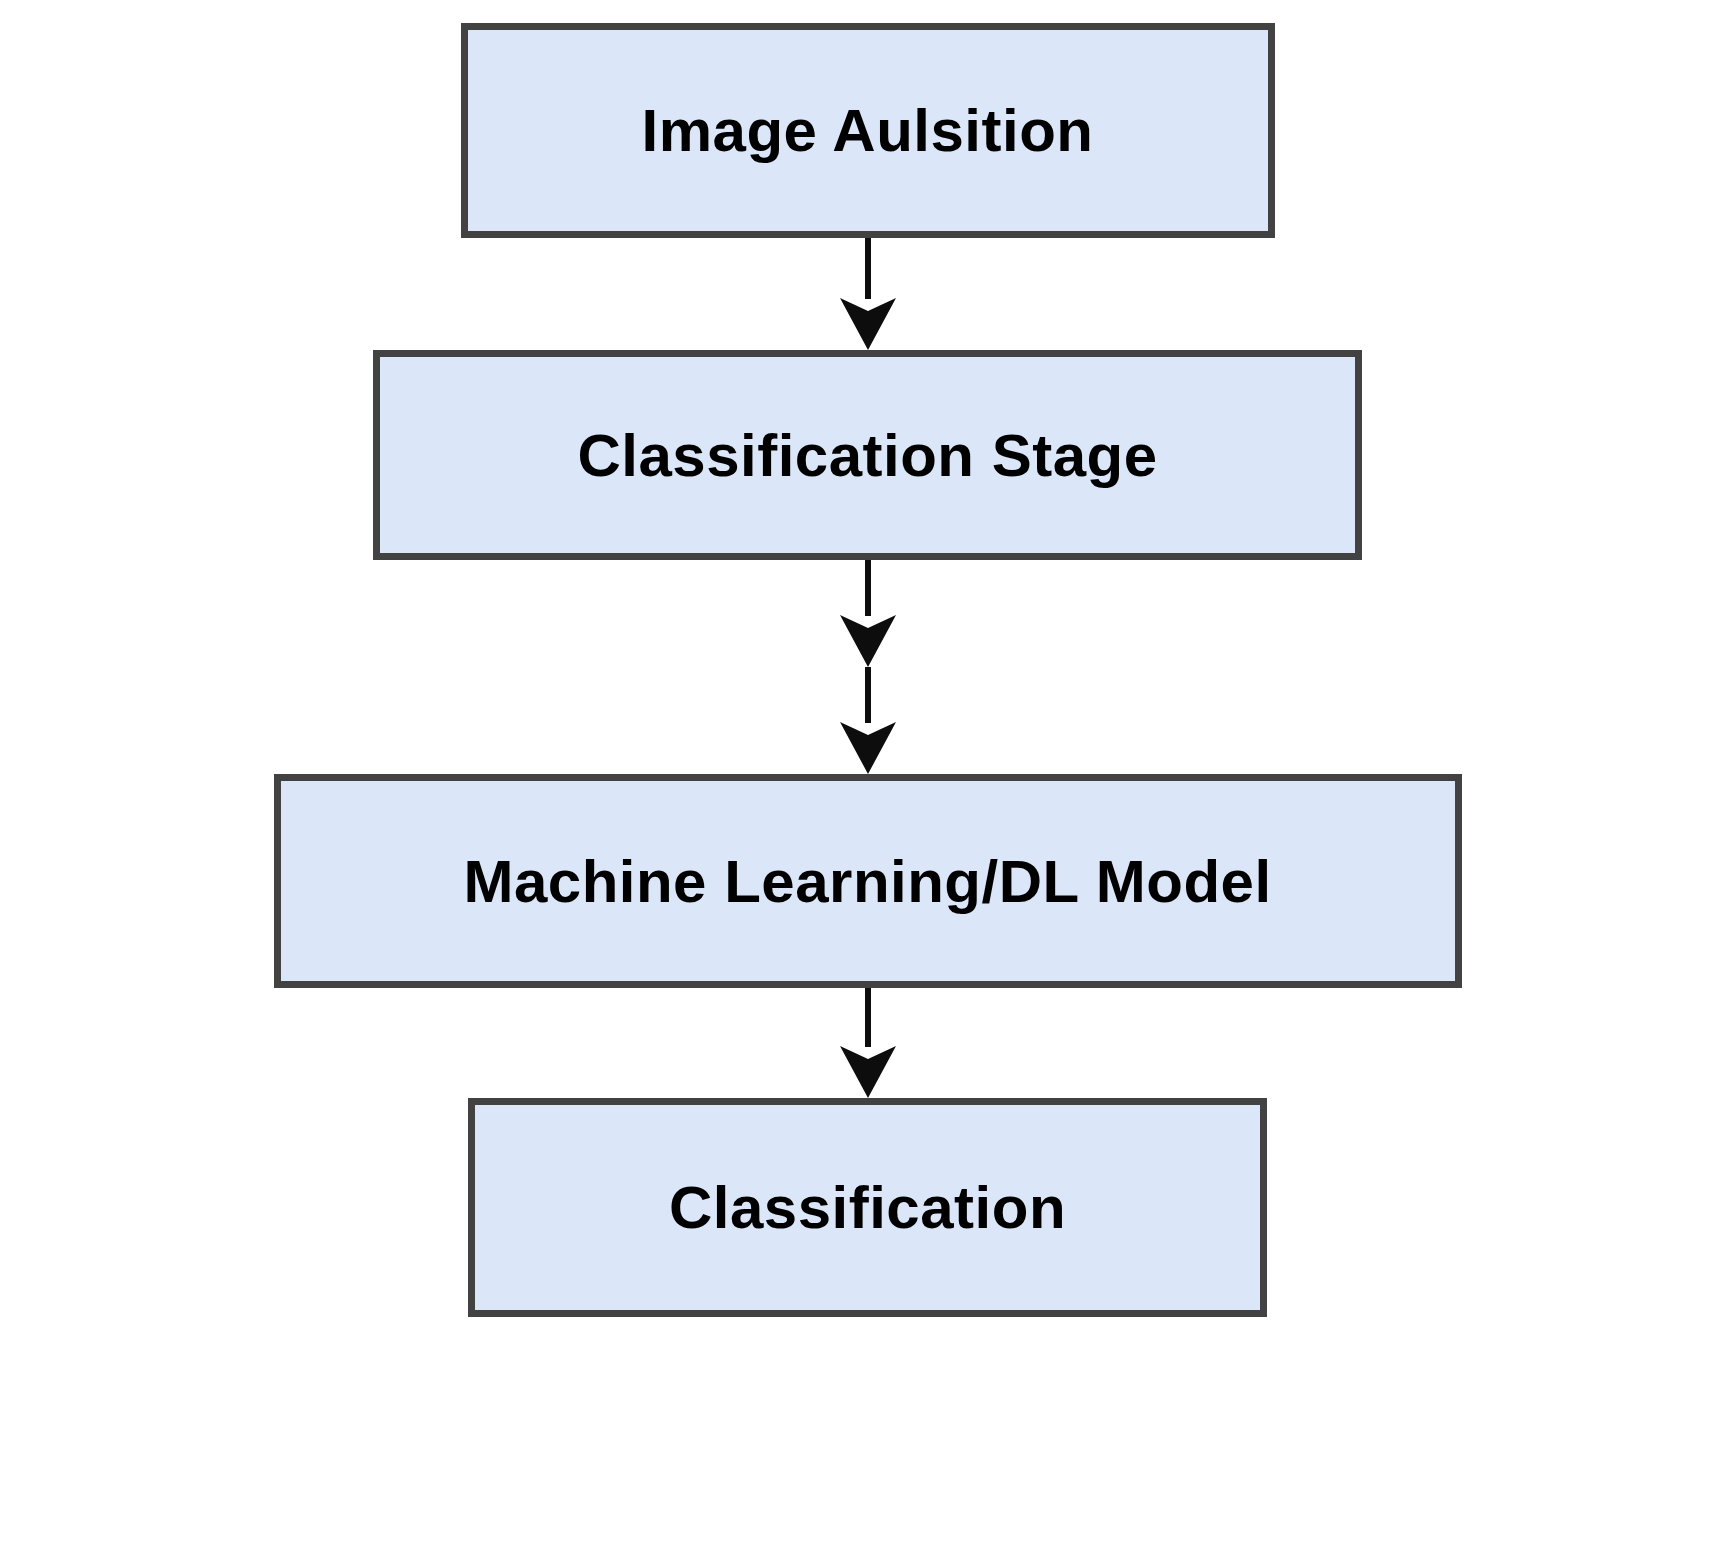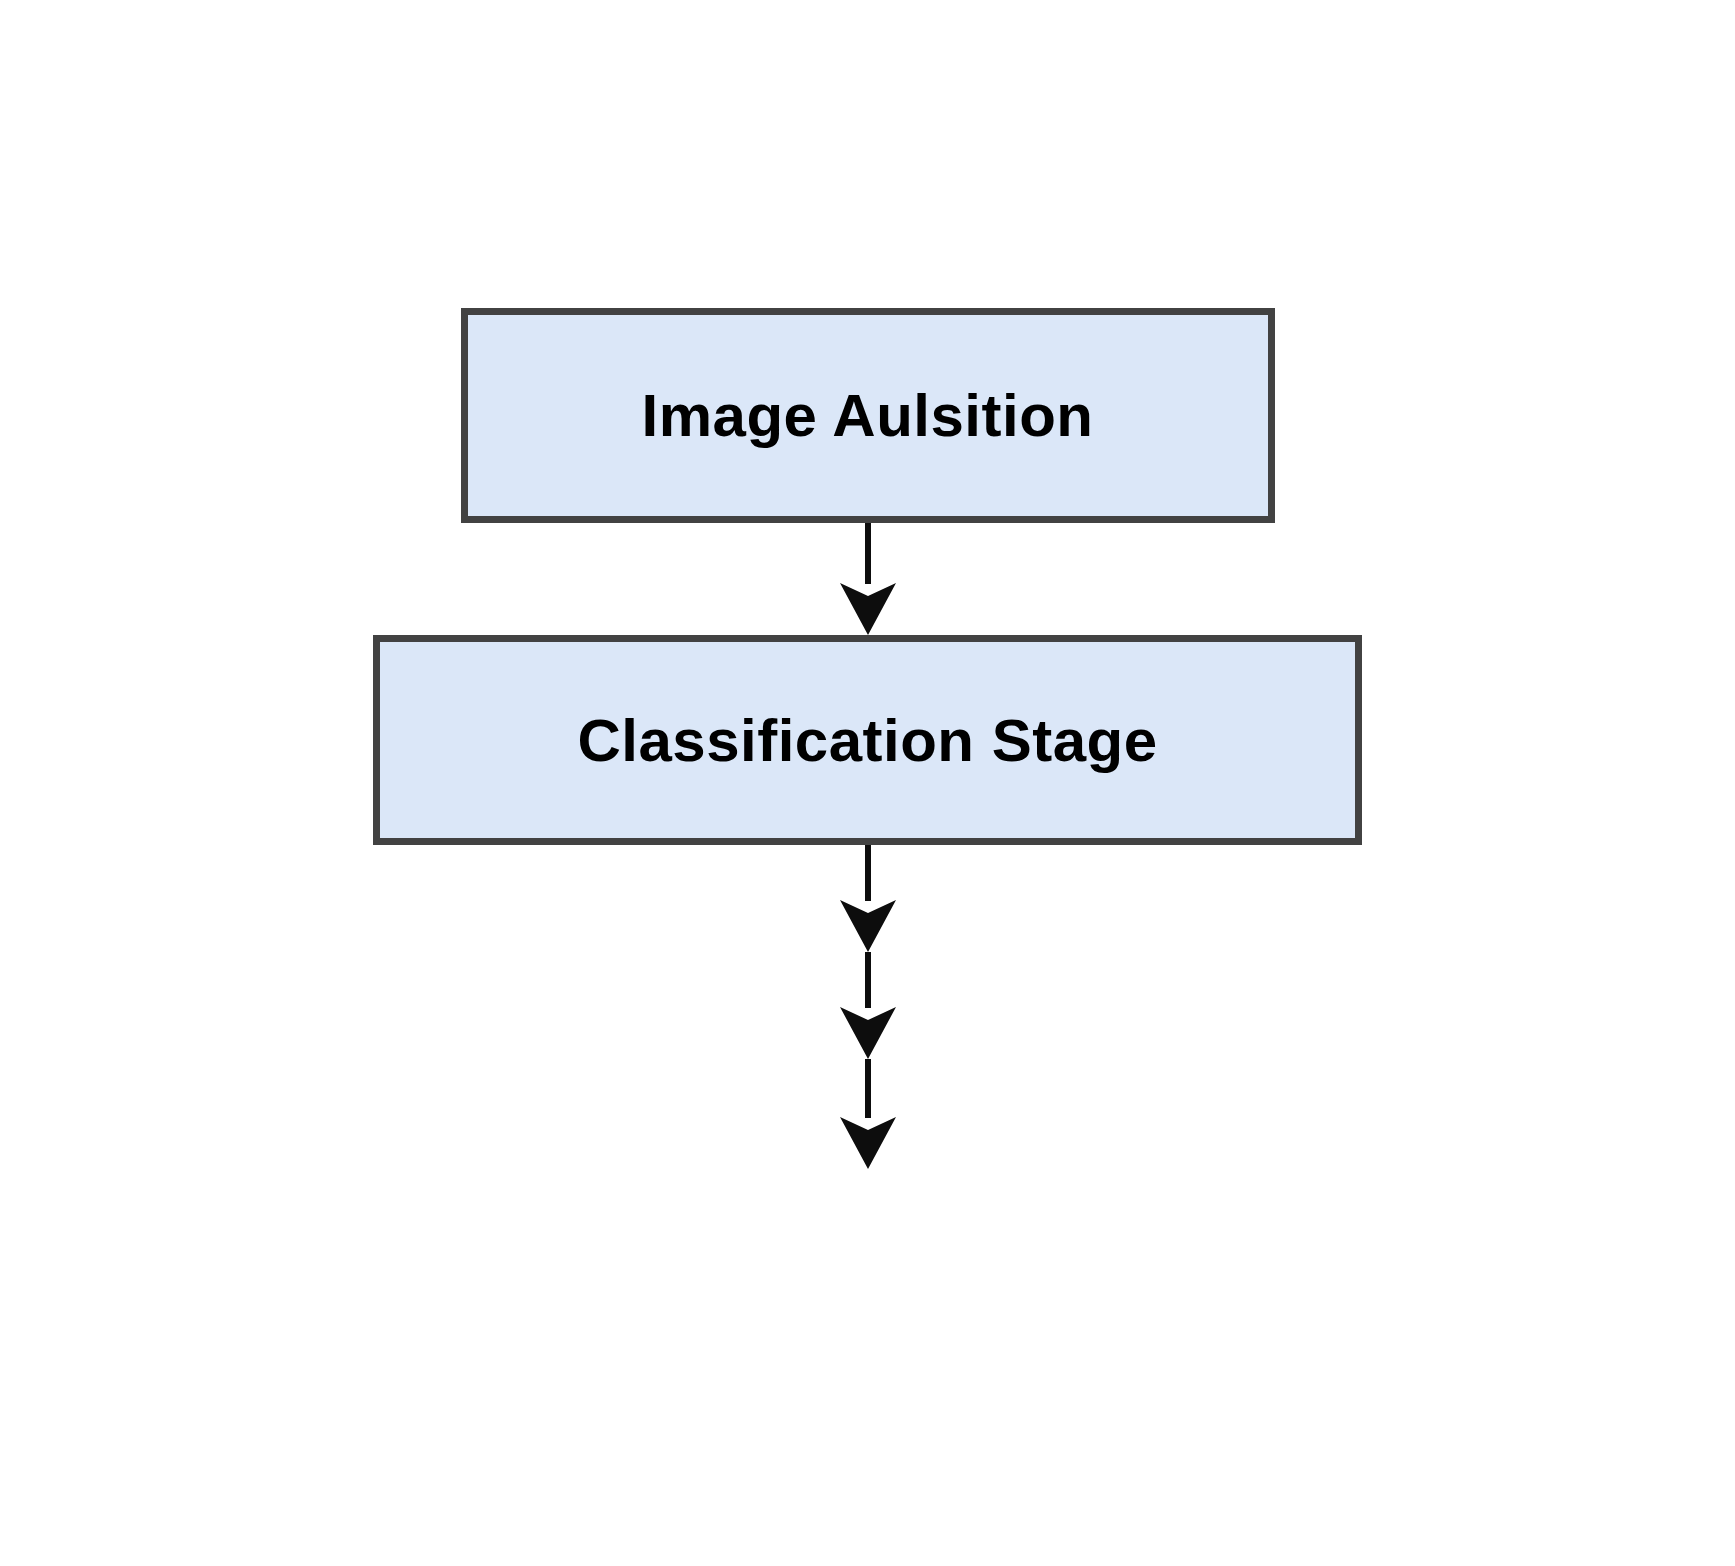--- a/index.html
+++ b/index.html
@@ -14,21 +14,20 @@
   .canvas {
     position: relative;
     width: 1735px;
     height: 1454px;
     background: var(--bg);
     display: flex;
     flex-direction: column;
     align-items: center;
     font-family: "Liberation Sans", sans-serif;
     overflow: hidden;
-    justify-content: center;
   }
   .node {
     background: var(--node-fill);
     border: 7px solid var(--node-border);
     display: flex;
     align-items: center;
     justify-content: center;
     flex: 0 0 auto;
   }
   .node-label {
@@ -97,22 +96,28 @@
   </div>
 
 
   <div class="arrow a2">
     <div class="stem"></div>
     <svg class="head" viewBox="0 0 60 52" xmlns="http://www.w3.org/2000/svg">
       <polygon points="2,0 30,13 58,0 30,52"></polygon>
     </svg>
   </div>
 
+  <div class="node n3">
+    <span class="node-label">Machine Learning/DL Model</span>
+  </div>
 
   <div class="arrow a3">
     <div class="stem"></div>
     <svg class="head" viewBox="0 0 60 52" xmlns="http://www.w3.org/2000/svg">
       <polygon points="2,0 30,13 58,0 30,52"></polygon>
     </svg>
   </div>
 
+  <div class="node n4">
+    <span class="node-label">Classification</span>
+  </div>
 
 </div>
 
 </body></html>

